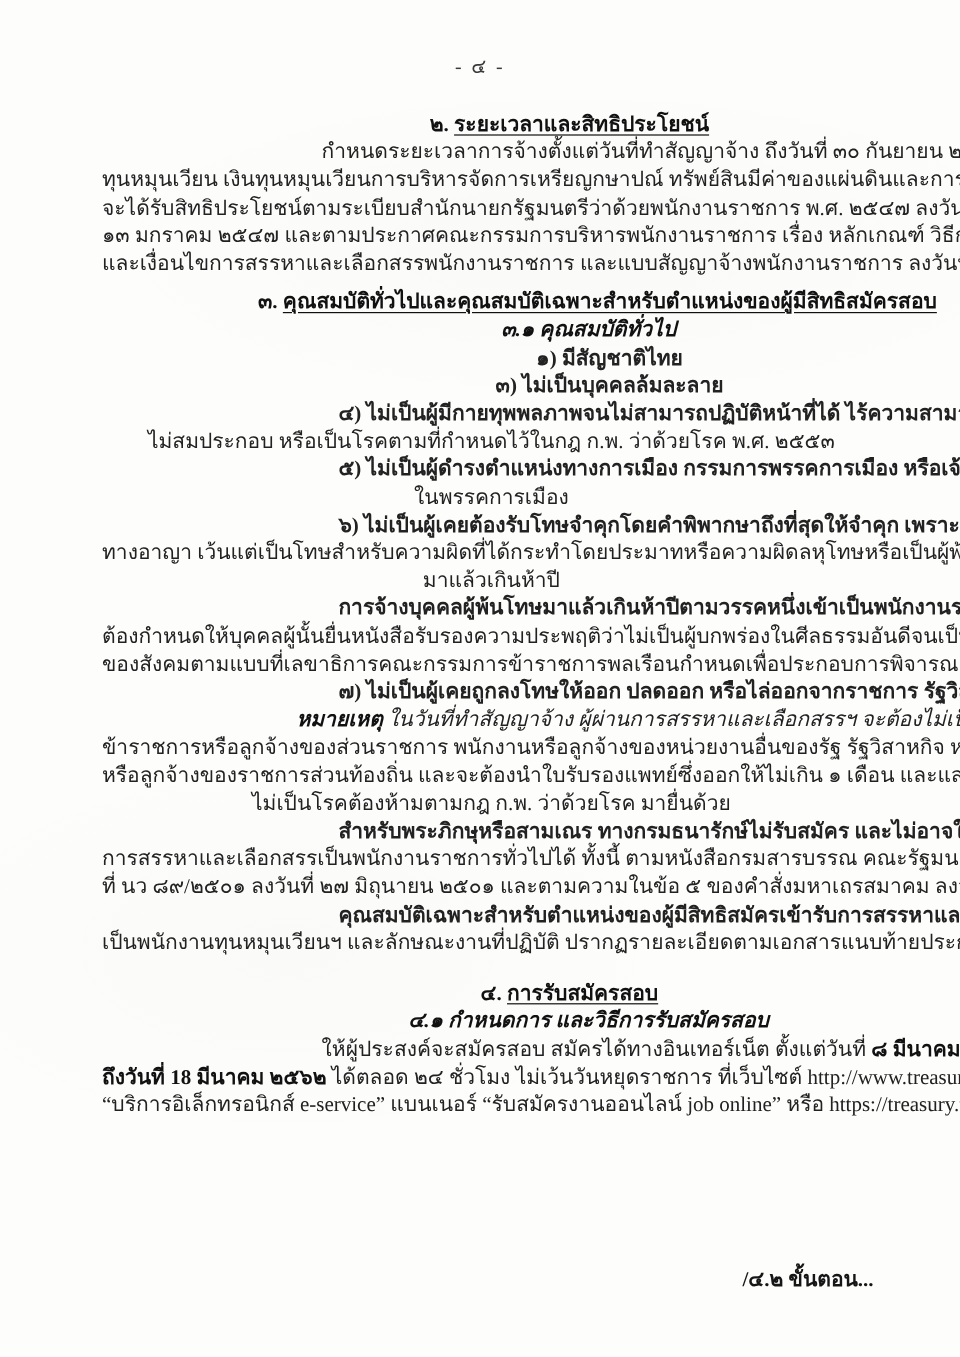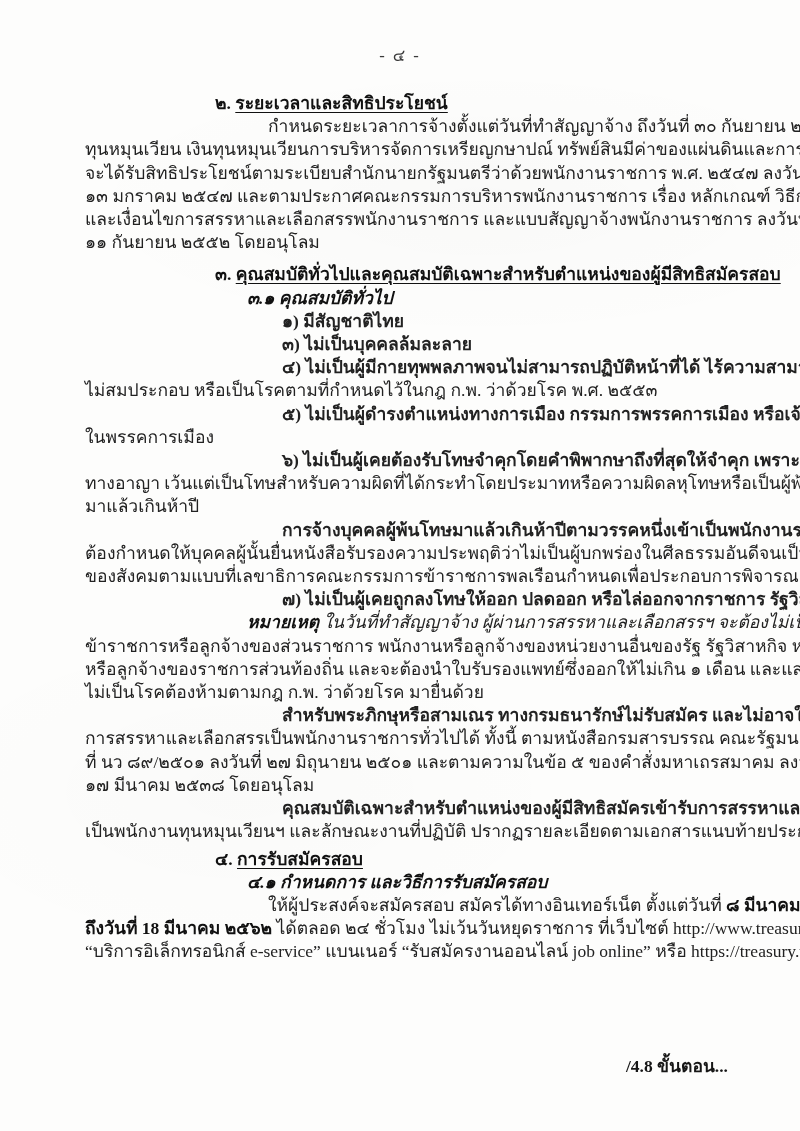--- a/index.html
+++ b/index.html
@@ -21,20 +21,21 @@
   .page-number{
     padding-top:46px;
     text-align:center;
     font-size:16.5px;
     line-height:20px;
     color:#3a3a3a;
     letter-spacing:2px;
   }
   .content{
     margin:26px 66px 0 85px;
+    text-align:center;
   }
   .line{
     font-size:17.5px;
     line-height:23.2px;
     white-space:nowrap;
     color:#222;
   }
   .ind-a{padding-left:130px;}
   .ind-b{padding-left:162px;font-style:italic;}
   .ind-c{padding-left:183px;}
@@ -56,21 +57,20 @@
 <div class="page">
   <div class="page-number">- ๔ -</div>
 
   <div class="content" id="doc-body">
       <div class="line ind-a"><span class="b">๒. </span><span class="b u">ระยะเวลาและสิทธิประโยชน์</span></div>
       <div class="line ind-c"><span>กำหนดระยะเวลาการจ้างตั้งแต่วันที่ทำสัญญาจ้าง ถึงวันที่ ๓๐ กันยายน ๒๕๖๓ โดยพนักงาน</span></div>
       <div class="line"><span>ทุนหมุนเวียน เงินทุนหมุนเวียนการบริหารจัดการเหรียญกษาปณ์ ทรัพย์สินมีค่าของแผ่นดินและการทำของ</span></div>
       <div class="line"><span>จะได้รับสิทธิประโยชน์ตามระเบียบสำนักนายกรัฐมนตรีว่าด้วยพนักงานราชการ พ.ศ. ๒๕๔๗ ลงวันที่</span></div>
       <div class="line"><span>๑๓ มกราคม ๒๕๔๗ และตามประกาศคณะกรรมการบริหารพนักงานราชการ เรื่อง หลักเกณฑ์ วิธีการ</span></div>
       <div class="line"><span>และเงื่อนไขการสรรหาและเลือกสรรพนักงานราชการ และแบบสัญญาจ้างพนักงานราชการ ลงวันที่</span></div>
-      <div class="line"><span>๑๑ กันยายน ๒๕๕๒ โดยอนุโลม</span></div>
       <div class="line ind-a" style="margin-top: 9px;"><span class="b">๓. </span><span class="b u">คุณสมบัติทั่วไปและคุณสมบัติเฉพาะสำหรับตำแหน่งของผู้มีสิทธิสมัครสอบ</span></div>
       <div class="line ind-b"><span class="b">๓.๑ คุณสมบัติทั่วไป</span></div>
       <div class="line ind-d"><span>๑) มีสัญชาติไทย</span></div>
       <div class="line ind-d"><span>๓) ไม่เป็นบุคคลล้มละลาย</span></div>
       <div class="line ind-d"><span>๔) ไม่เป็นผู้มีกายทุพพลภาพจนไม่สามารถปฏิบัติหน้าที่ได้ ไร้ความสามารถ หรือจิตฟั่นเฟือน</span></div>
       <div class="line"><span>ไม่สมประกอบ หรือเป็นโรคตามที่กำหนดไว้ในกฎ ก.พ. ว่าด้วยโรค พ.ศ. ๒๕๕๓</span></div>
       <div class="line ind-d"><span>๕) ไม่เป็นผู้ดำรงตำแหน่งทางการเมือง กรรมการพรรคการเมือง หรือเจ้าหน้าที่</span></div>
       <div class="line"><span>ในพรรคการเมือง</span></div>
       <div class="line ind-d"><span>๖) ไม่เป็นผู้เคยต้องรับโทษจำคุกโดยคำพิพากษาถึงที่สุดให้จำคุก เพราะกระทำ ความผิด</span></div>
       <div class="line"><span>ทางอาญา เว้นแต่เป็นโทษสำหรับความผิดที่ได้กระทำโดยประมาทหรือความผิดลหุโทษหรือเป็นผู้พ้นโทษ</span></div>
@@ -79,24 +79,23 @@
       <div class="line"><span>ต้องกำหนดให้บุคคลผู้นั้นยื่นหนังสือรับรองความประพฤติว่าไม่เป็นผู้บกพร่องในศีลธรรมอันดีจนเป็นที่น่ารังเกียจ</span></div>
       <div class="line"><span>ของสังคมตามแบบที่เลขาธิการคณะกรรมการข้าราชการพลเรือนกำหนดเพื่อประกอบการพิจารณาด้วย</span></div>
       <div class="line ind-d"><span>๗) ไม่เป็นผู้เคยถูกลงโทษให้ออก ปลดออก หรือไล่ออกจากราชการ รัฐวิสาหกิจ หรือ</span></div>
       <div class="line ind-b"><span class="b">หมายเหตุ</span><span> ในวันที่ทำสัญญาจ้าง ผู้ผ่านการสรรหาและเลือกสรรฯ จะต้องไม่เป็น</span></div>
       <div class="line"><span>ข้าราชการหรือลูกจ้างของส่วนราชการ พนักงานหรือลูกจ้างของหน่วยงานอื่นของรัฐ รัฐวิสาหกิจ หรือพนักงาน</span></div>
       <div class="line"><span>หรือลูกจ้างของราชการส่วนท้องถิ่น และจะต้องนำใบรับรองแพทย์ซึ่งออกให้ไม่เกิน ๑ เดือน และแสดงว่า</span></div>
       <div class="line"><span>ไม่เป็นโรคต้องห้ามตามกฎ ก.พ. ว่าด้วยโรค มายื่นด้วย</span></div>
       <div class="line ind-d"><span>สำหรับพระภิกษุหรือสามเณร ทางกรมธนารักษ์ไม่รับสมัคร และไม่อาจให้เข้ารับ</span></div>
       <div class="line"><span>การสรรหาและเลือกสรรเป็นพนักงานราชการทั่วไปได้ ทั้งนี้ ตามหนังสือกรมสารบรรณ คณะรัฐมนตรีฝ่ายบริหาร</span></div>
       <div class="line"><span>ที่ นว ๘๙/๒๕๐๑ ลงวันที่ ๒๗ มิถุนายน ๒๕๐๑ และตามความในข้อ ๕ ของคำสั่งมหาเถรสมาคม ลงวันที่</span></div>
-      <div class="line"><span>๑๗ มีนาคม ๒๕๓๘ โดยอนุโลม</span></div>
       <div class="line ind-d"><span>คุณสมบัติเฉพาะสำหรับตำแหน่งของผู้มีสิทธิสมัครเข้ารับการสรรหาและเลือกสรร</span></div>
       <div class="line"><span>เป็นพนักงานทุนหมุนเวียนฯ และลักษณะงานที่ปฏิบัติ ปรากฏรายละเอียดตามเอกสารแนบท้ายประกาศนี้</span></div>
-      <div class="line ind-a" style="margin-top: 4px;"><span class="b">๔. </span><span class="b u">การรับสมัครสอบ</span></div>
+      <div class="line ind-a" style="margin-top: 19px;"><span class="b">๔. </span><span class="b u">การรับสมัครสอบ</span></div>
       <div class="line ind-b"><span class="b">๔.๑ กำหนดการ และวิธีการรับสมัครสอบ</span></div>
       <div class="line ind-c"><span>ให้ผู้ประสงค์จะสมัครสอบ สมัครได้ทางอินเทอร์เน็ต ตั้งแต่วันที่ </span><span class="b">๘ มีนาคม ๒๕๖๒</span></div>
       <div class="line"><span class="b">ถึงวันที่ 18 มีนาคม ๒๕๖๒</span><span> ได้ตลอด ๒๔ ชั่วโมง ไม่เว้นวันหยุดราชการ ที่เว็บไซต์ http://www.treasury.go.th หัวข้อ</span></div>
       <div class="line"><span>“บริการอิเล็กทรอนิกส์ e-service” แบนเนอร์ “รับสมัครงานออนไลน์ job online” หรือ https://treasury.thaijobjob.com</span></div>
     </div>
 
-  <div class="footer-note">/4.8 ขั้นตอน...</div>
+  <div class="footer-note">/๔.๒ ขั้นตอน...</div>
 </div>
 
 </body></html>

